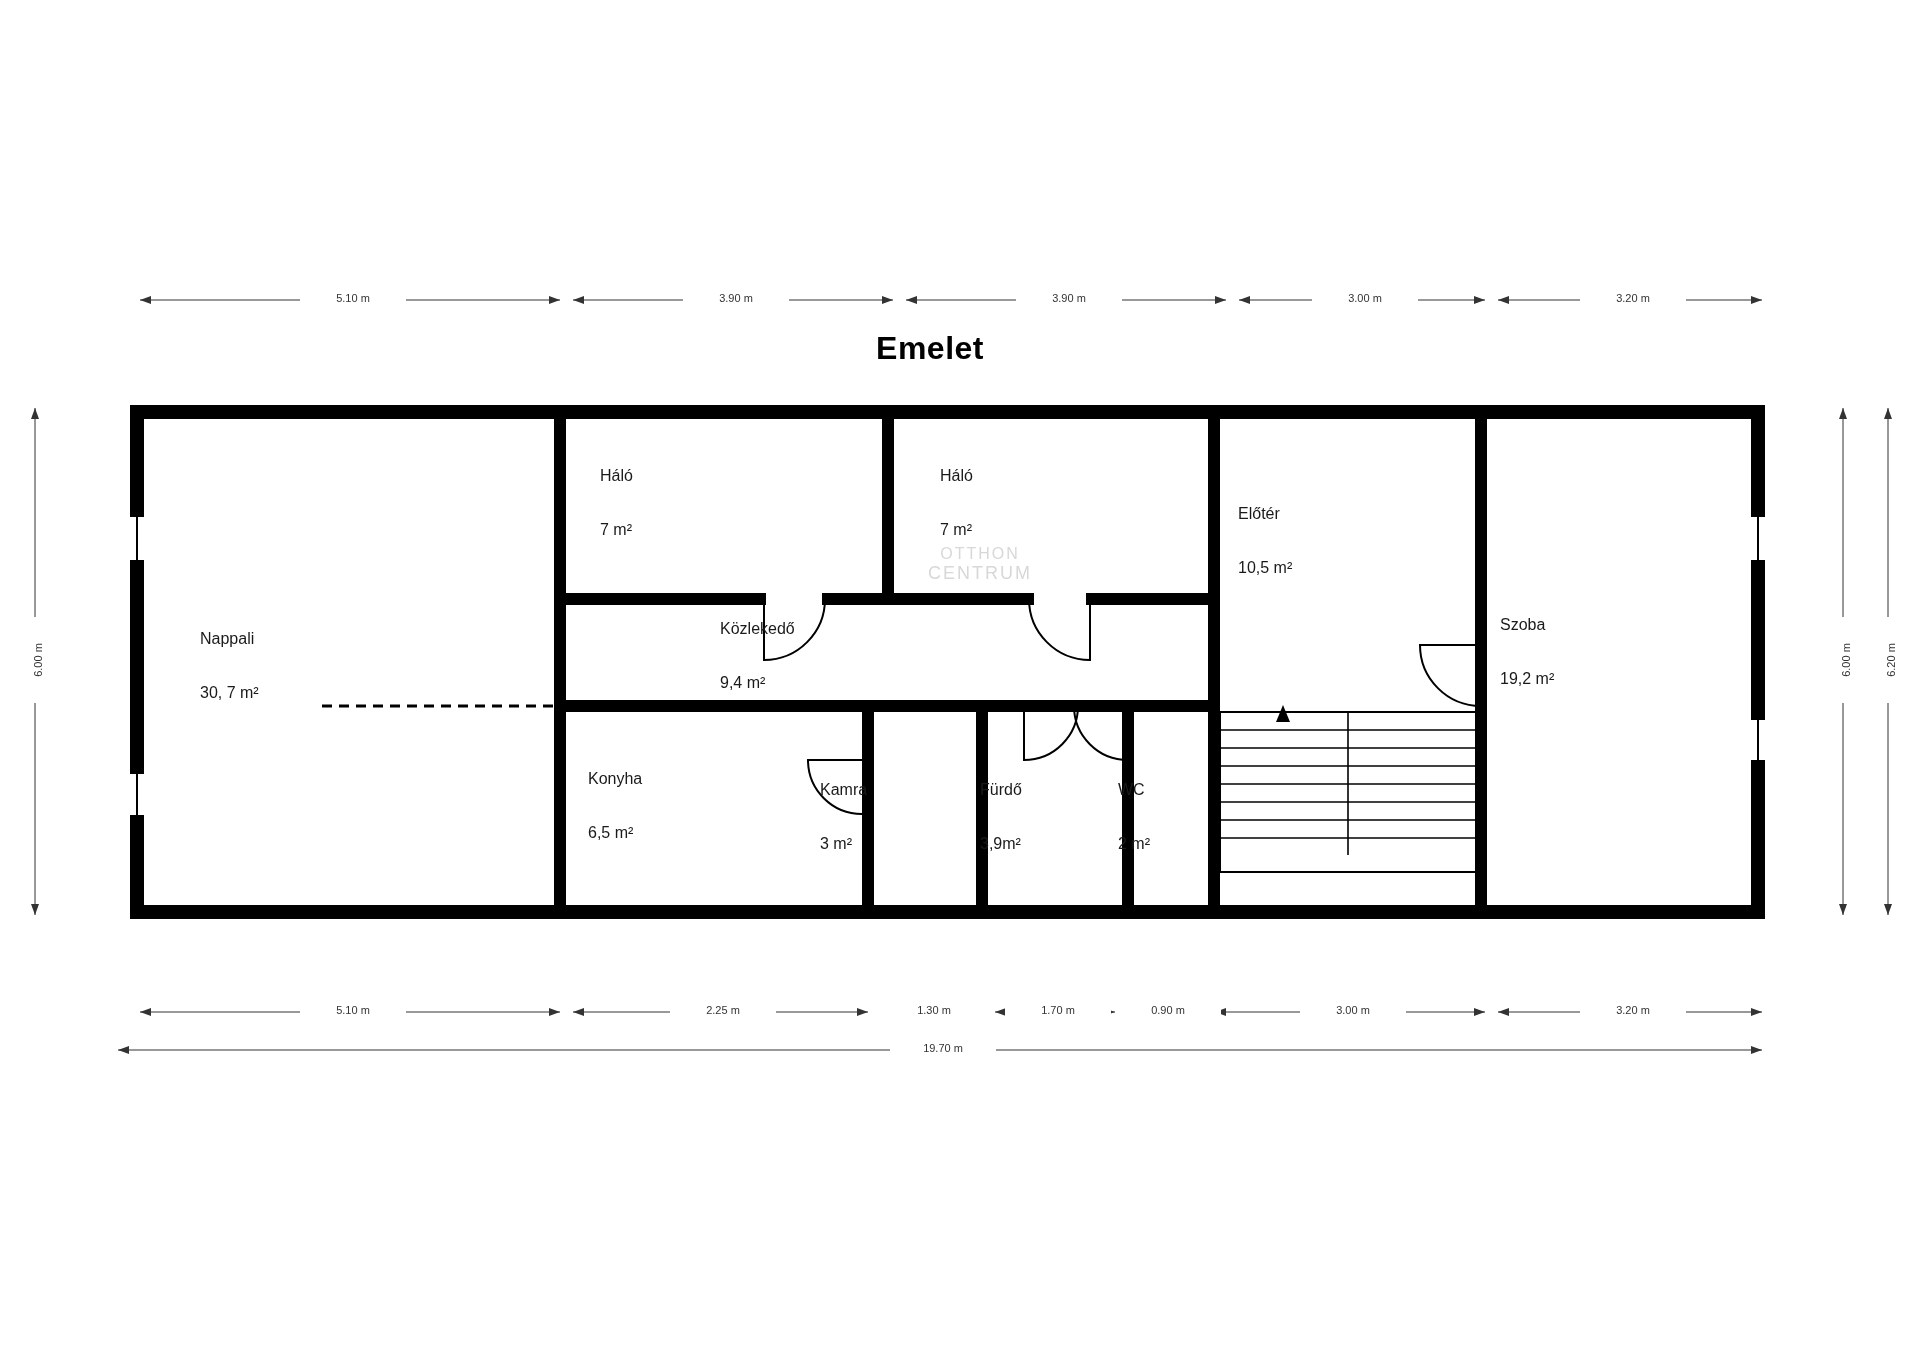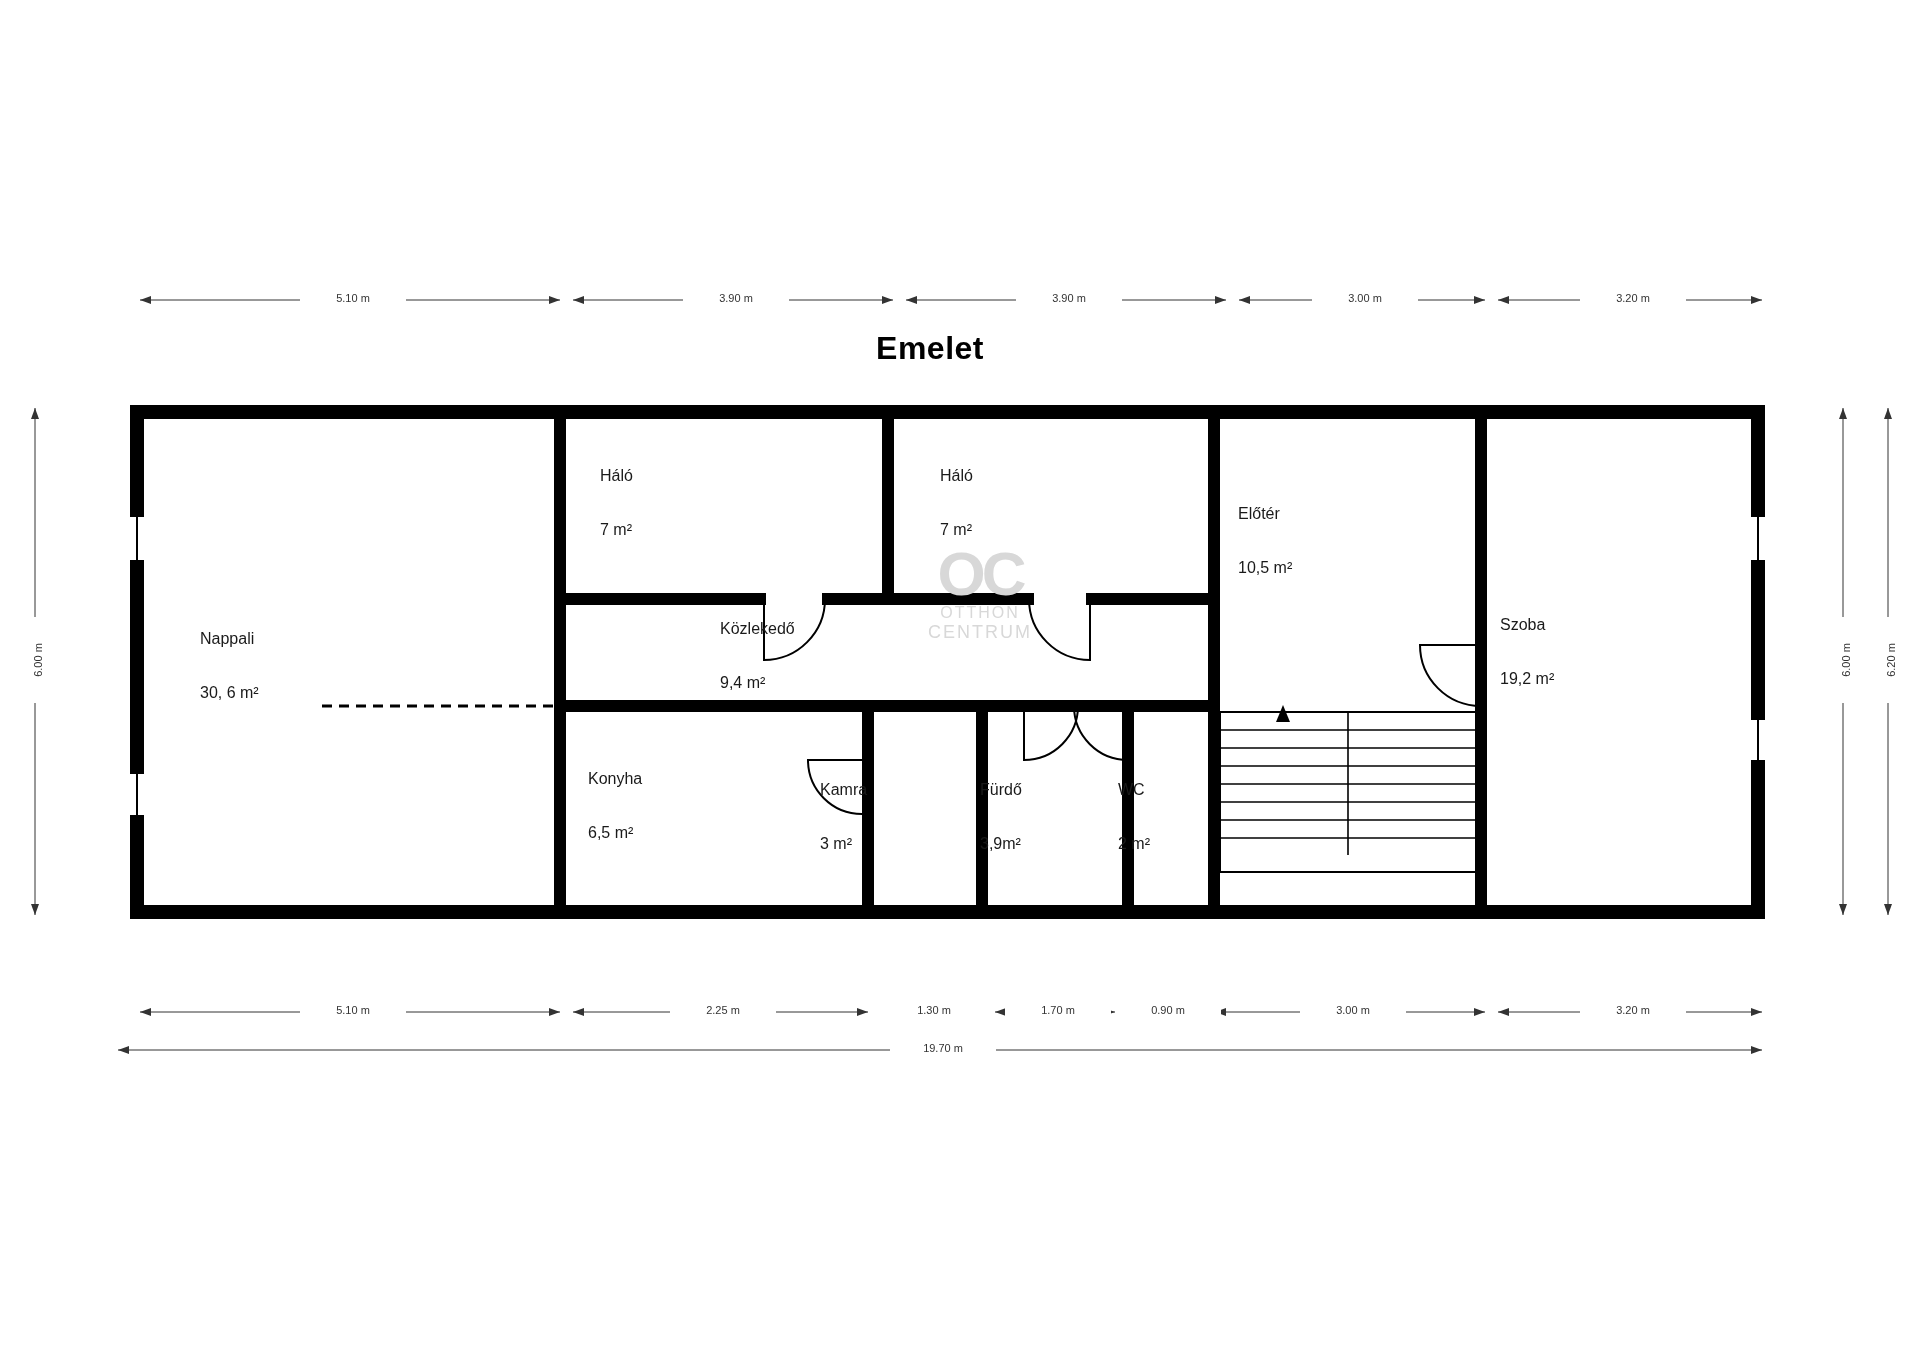--- a/index.html
+++ b/index.html
@@ -241,28 +241,27 @@
       <line x1="1220" y1="838" x2="1476" y2="838"></line>
       <line x1="1348" y1="712" x2="1348" y2="855"></line>
     </g>
     <polygon points="1283,705 1276,722 1290,722" fill="#000"></polygon>
   </g>
 </svg>
 
 <div class="plan-title">Emelet</div>
 
 <div class="watermark">
-  <div class="wm-oc">OC</div>
   <div class="wm-t1">OTTHON</div>
   <div class="wm-t2">CENTRUM</div>
 </div>
 
 <div class="room-label" style="left:200px; top:628px; width:290px;">
   <span class="rn">Nappali</span>
-  <span class="ra">30, 6 m²</span>
+  <span class="ra">30, 7 m²</span>
 </div>
 
 <div class="room-label" style="left:600px; top:465px; width:220px;">
   <span class="rn">Háló</span>
   <span class="ra">7 m²</span>
 </div>
 
 <div class="room-label" style="left:940px; top:465px; width:220px;">
   <span class="rn">Háló</span>
   <span class="ra">7 m²</span>

